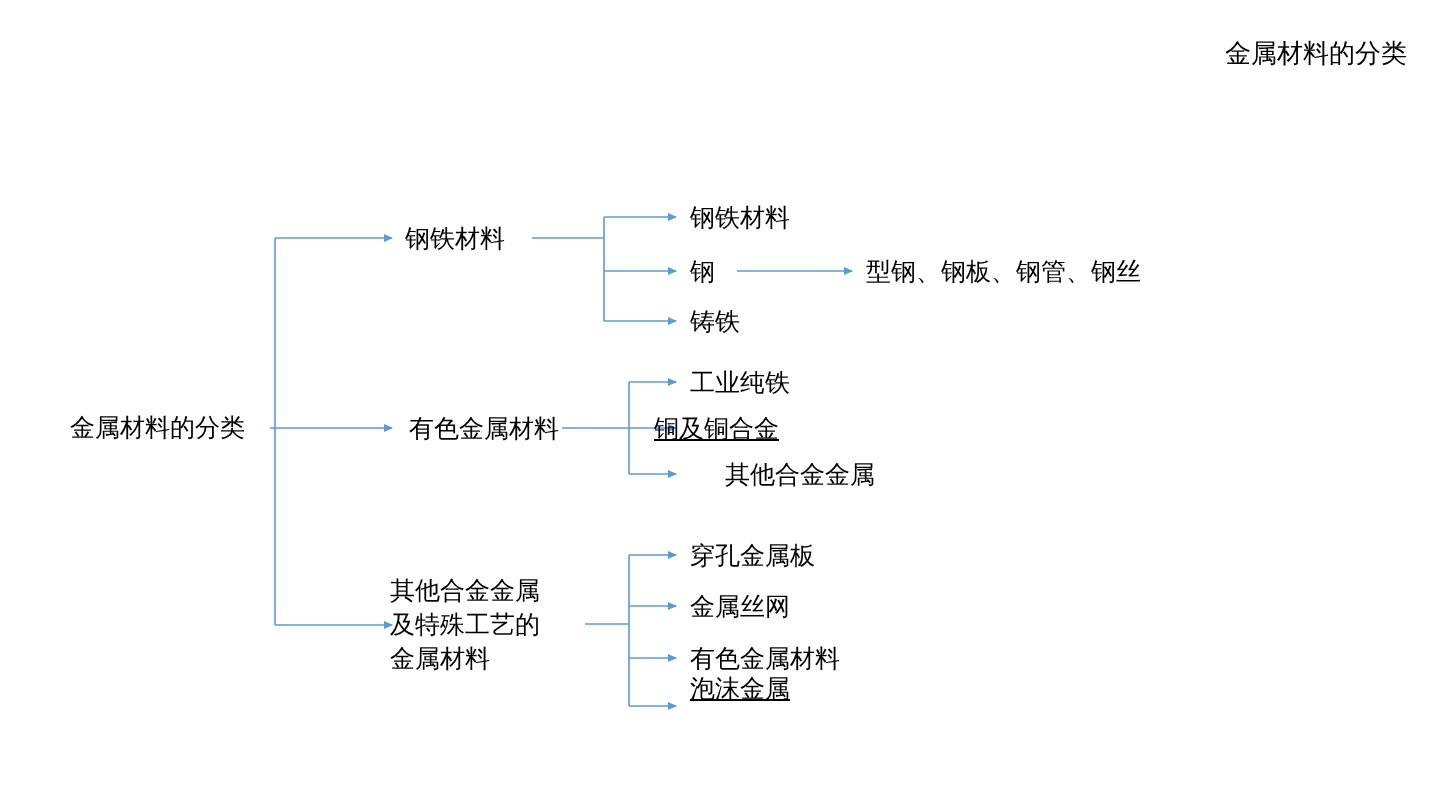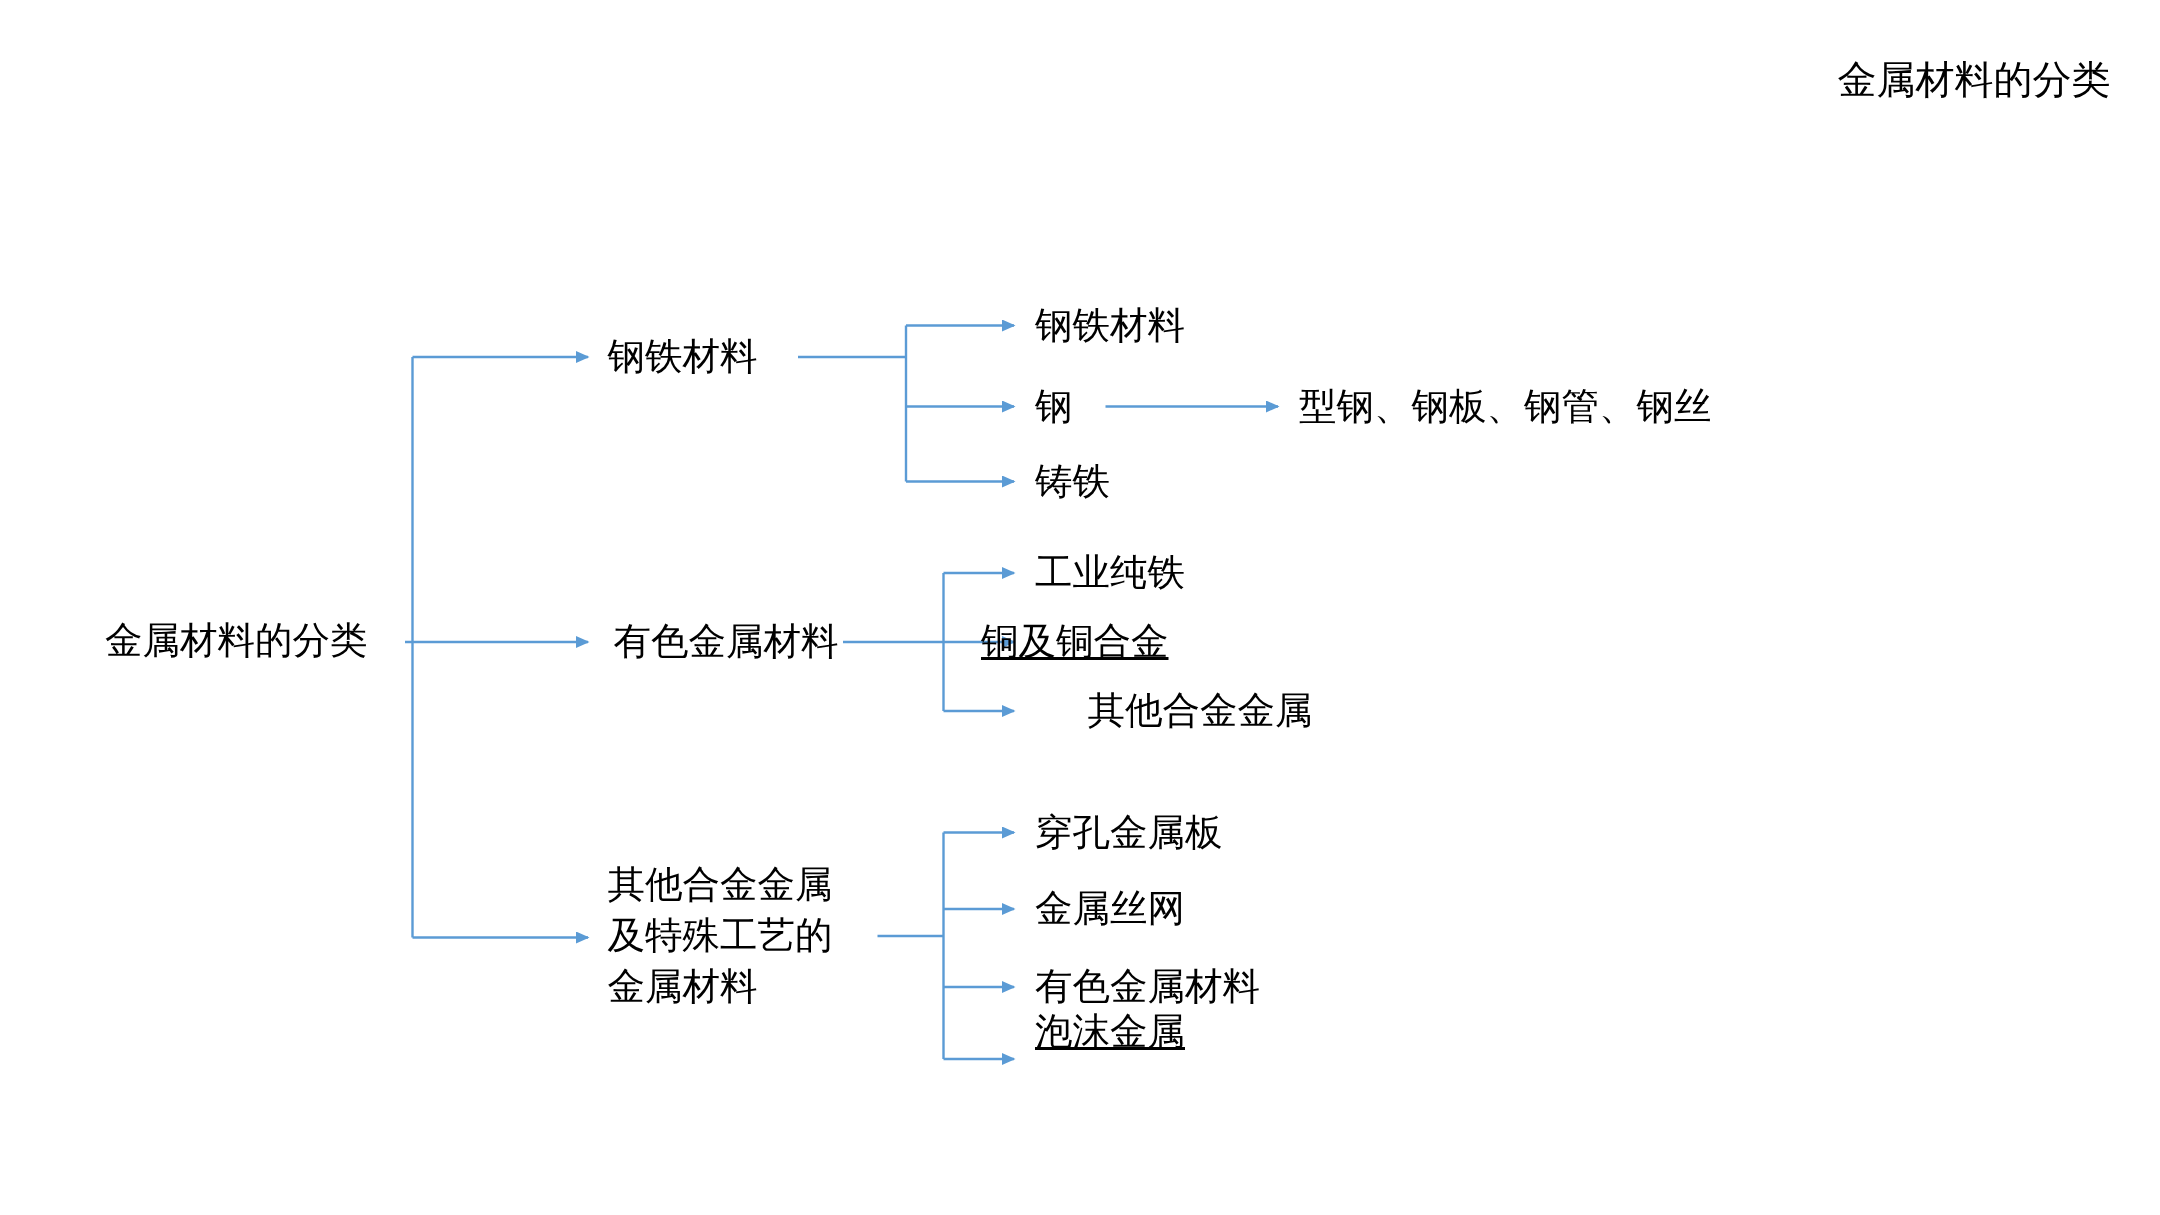--- a/index.html
+++ b/index.html
@@ -96,17 +96,17 @@
 <div class="node" style="left:690px; top:217px;">钢铁材料</div>
 <div class="node" style="left:690px; top:271px;">钢</div>
 <div class="node" style="left:866px; top:271px;">型钢、钢板、钢管、钢丝</div>
 <div class="node" style="left:690px; top:321px;">铸铁</div>
 
 <div class="node" style="left:409px; top:428px;">有色金属材料</div>
 <div class="node" style="left:690px; top:382px;">工业纯铁</div>
 <div class="node" style="left:654px; top:428px;text-decoration:underline;">铜及铜合金</div>
 <div class="node" style="left:690px; top:474px;margin-left:35px;">其他合金金属</div>
 
-<div class="node wrap3" style="left:405px; top:624px;">其他合金金属及特殊工艺的金属材料</div>
+<div class="node wrap3" style="left:390px; top:624px;">其他合金金属及特殊工艺的金属材料</div>
 <div class="node" style="left:690px; top:555px;">穿孔金属板</div>
 <div class="node" style="left:690px; top:606px;">金属丝网</div>
 <div class="node" style="left:690px; top:658px;">有色金属材料</div>
 <div class="node" style="left:690px; top:688px;text-decoration:underline;">泡沫金属</div>
 
 </body></html>

